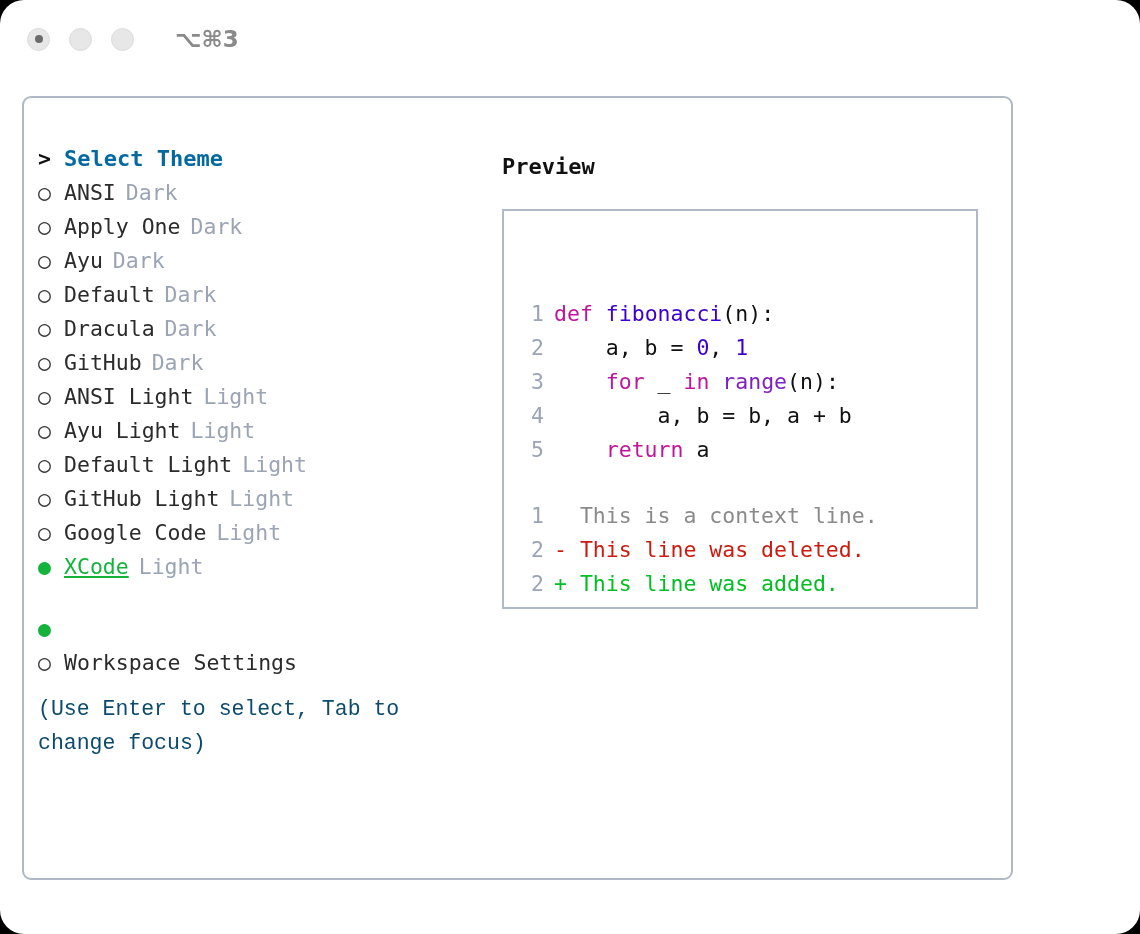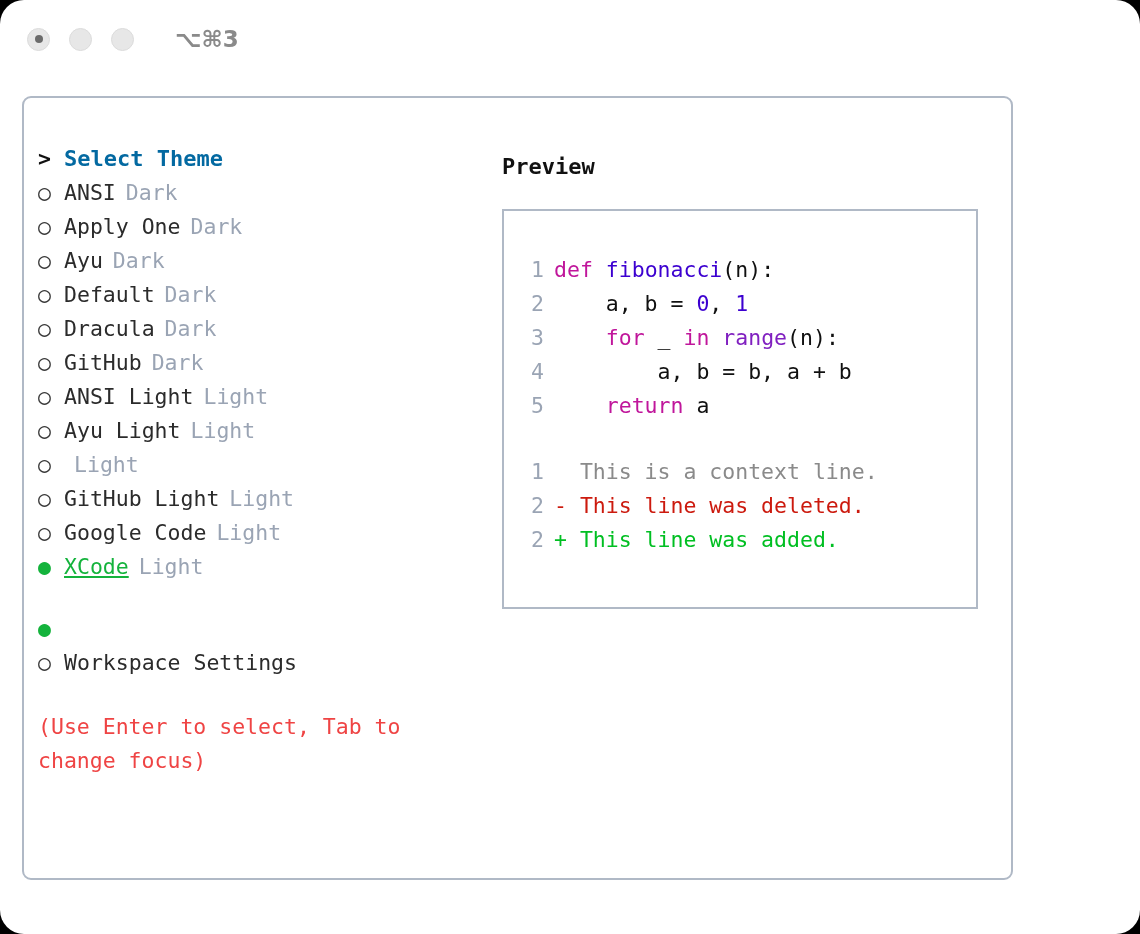--- a/index.html
+++ b/index.html
@@ -118,26 +118,27 @@
     font-weight: 700;
     font-size: 22px;
     color: #0369a1;
   }
   .group-header {
     color: #2b2b2b;
     font-size: 21.5px;
   }
   #apply-block { margin-top: 28px; }
   #hint {
-    margin-top: 30px;
+    margin-top: 12px;
     width: 400px;
-    color: #ef4444;
+    color: #0c4a6e;
     font-size: 21.5px;
     line-height: 34px;
     white-space: normal;
+    font-family: Liberation Mono, monospace;
   }
 
   
   #right-col {
     position: absolute;
     left: 478px;
     top: 52px;
     width: 492px;
   }
   #preview-title {
@@ -163,21 +164,21 @@
     font-size: 21.5px;
     white-space: pre;
   }
   .ln {
     flex: 0 0 30px;
     width: 30px;
     text-align: right;
     color: #9aa4b4;
     margin-right: 10px;
   }
-  .code-text { white-space: pre; }
+  .code-text { white-space: pre; margin-top: 44px; }
   .tok-kw  { color: #c0169b; }
   .tok-fn  { color: #3c00d0; }
   .tok-bi  { color: #8020c0; }
   .tok-num { color: #3c00d0; }
   .tok-pl  { color: #101010; }
   .gap { height: 32px; }
   .diff-ctx { color: #8a8a8a; }
   .diff-del { color: #cc1a0e; }
   .diff-add { color: #00bf22; }
 </style>
@@ -223,21 +224,21 @@
       <div class="row">
         <span class="marker unsel">○</span><span class="label">GitHub</span><span class="kind">Dark</span>
       </div>
       <div class="row">
         <span class="marker unsel">○</span><span class="label">ANSI Light</span><span class="kind">Light</span>
       </div>
       <div class="row">
         <span class="marker unsel">○</span><span class="label">Ayu Light</span><span class="kind">Light</span>
       </div>
       <div class="row">
-        <span class="marker unsel">○</span><span class="kind">Light</span>
+        <span class="marker unsel">○</span><span class="label">Default Light</span><span class="kind">Light</span>
       </div>
       <div class="row">
         <span class="marker unsel">○</span><span class="label">GitHub Light</span><span class="kind">Light</span>
       </div>
       <div class="row">
         <span class="marker unsel">○</span><span class="label">Google Code</span><span class="kind">Light</span>
       </div>
       <div class="row">
         <span class="marker sel">●</span><span class="label sel">XCode</span><span class="kind">Light</span>
       </div>

